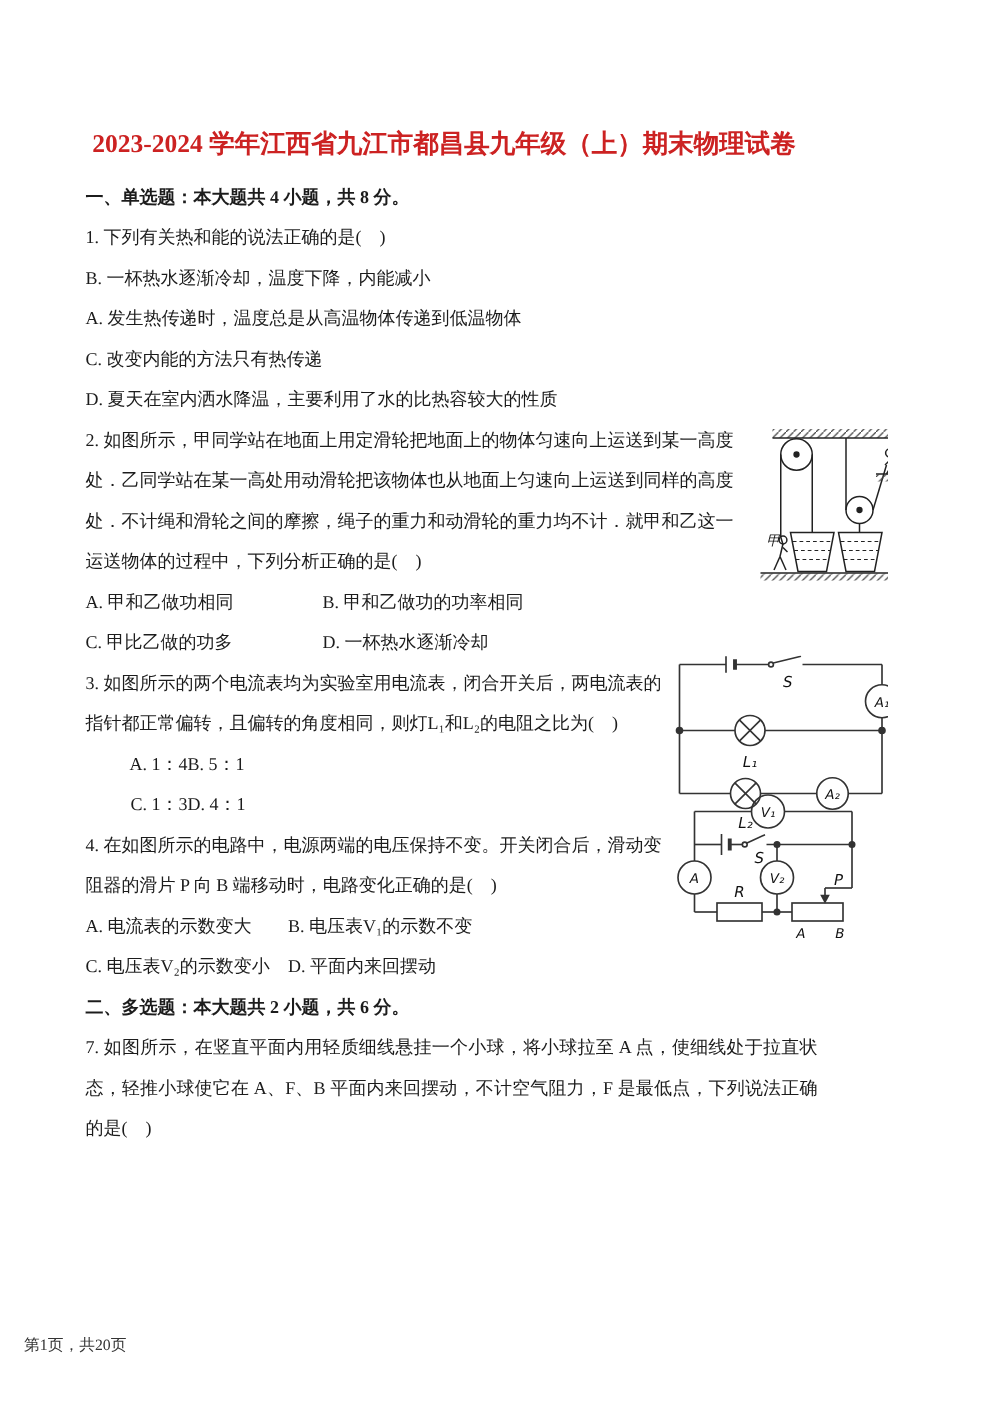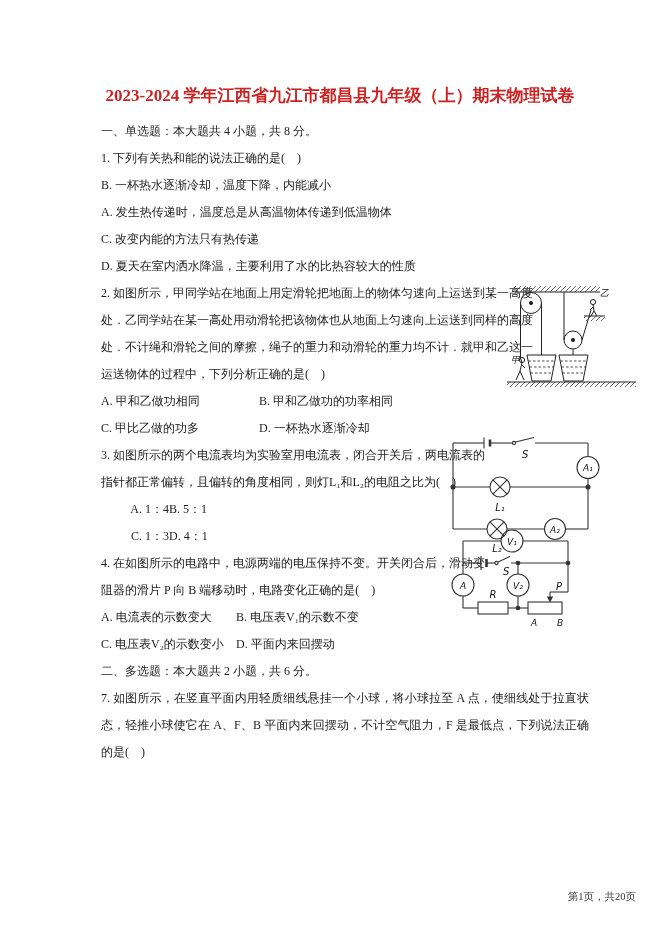--- a/index.html
+++ b/index.html
@@ -4,49 +4,48 @@
 <style>
   html,body{margin:0;padding:0;background:#ffffff;}
   .page{
     position:relative;
     width:592px;height:935px;
     background:#ffffff;
     overflow:hidden;
     color:#1c1c1c;
     font-family:"Liberation Serif","DejaVu Serif","DejaVu Sans",serif;
     font-size:12px;
-    padding-left:44px;
   }
   .doc-title{
     margin:84px 40px 10px 40px;
     text-align:center;
     font-size:17px;
     line-height:24px;
     font-weight:bold;
     color:#cc2222;
   }
   .content{padding:0 47px 0 57px;}
   .content p{margin:0;line-height:27px;}
-  .sec-header{font-weight:normal;}
+  .sec-header{font-weight:bold;}
   .qtext{text-align:justify;}
   .q2text{width:432px;}
   .q3text,.q4text{width:384px;}
   .opt{display:inline-block;vertical-align:top;}
   .w158{width:158px;}
   .w68{width:68px;text-align:right;}
   .w135{width:135px;}
   .fig{position:absolute;}
   .fig-q2{left:504px;top:278px;width:155px;height:110px;}
   .fig-q3{left:448px;top:437px;width:210px;height:118px;}
   .fig-q4{left:450px;top:528px;width:202px;height:100px;text-decoration:underline;}
   .fig svg{display:block;}
   .fig text{font-family:"DejaVu Sans",sans-serif;font-style:italic;fill:#111;}
   .footer{
     position:absolute;left:16px;right:0;top:890px;
-    text-align:right;font-size:10.5px;color:#333;
+    text-align:left;font-size:10.5px;color:#333;
   }
 </style>
 </head>
 <body>
 
 <div class="page">
 
   <h1 class="doc-title">2023-2024 学年江西省九江市都昌县九年级（上）期末物理试卷</h1>
 
   <div class="content">

